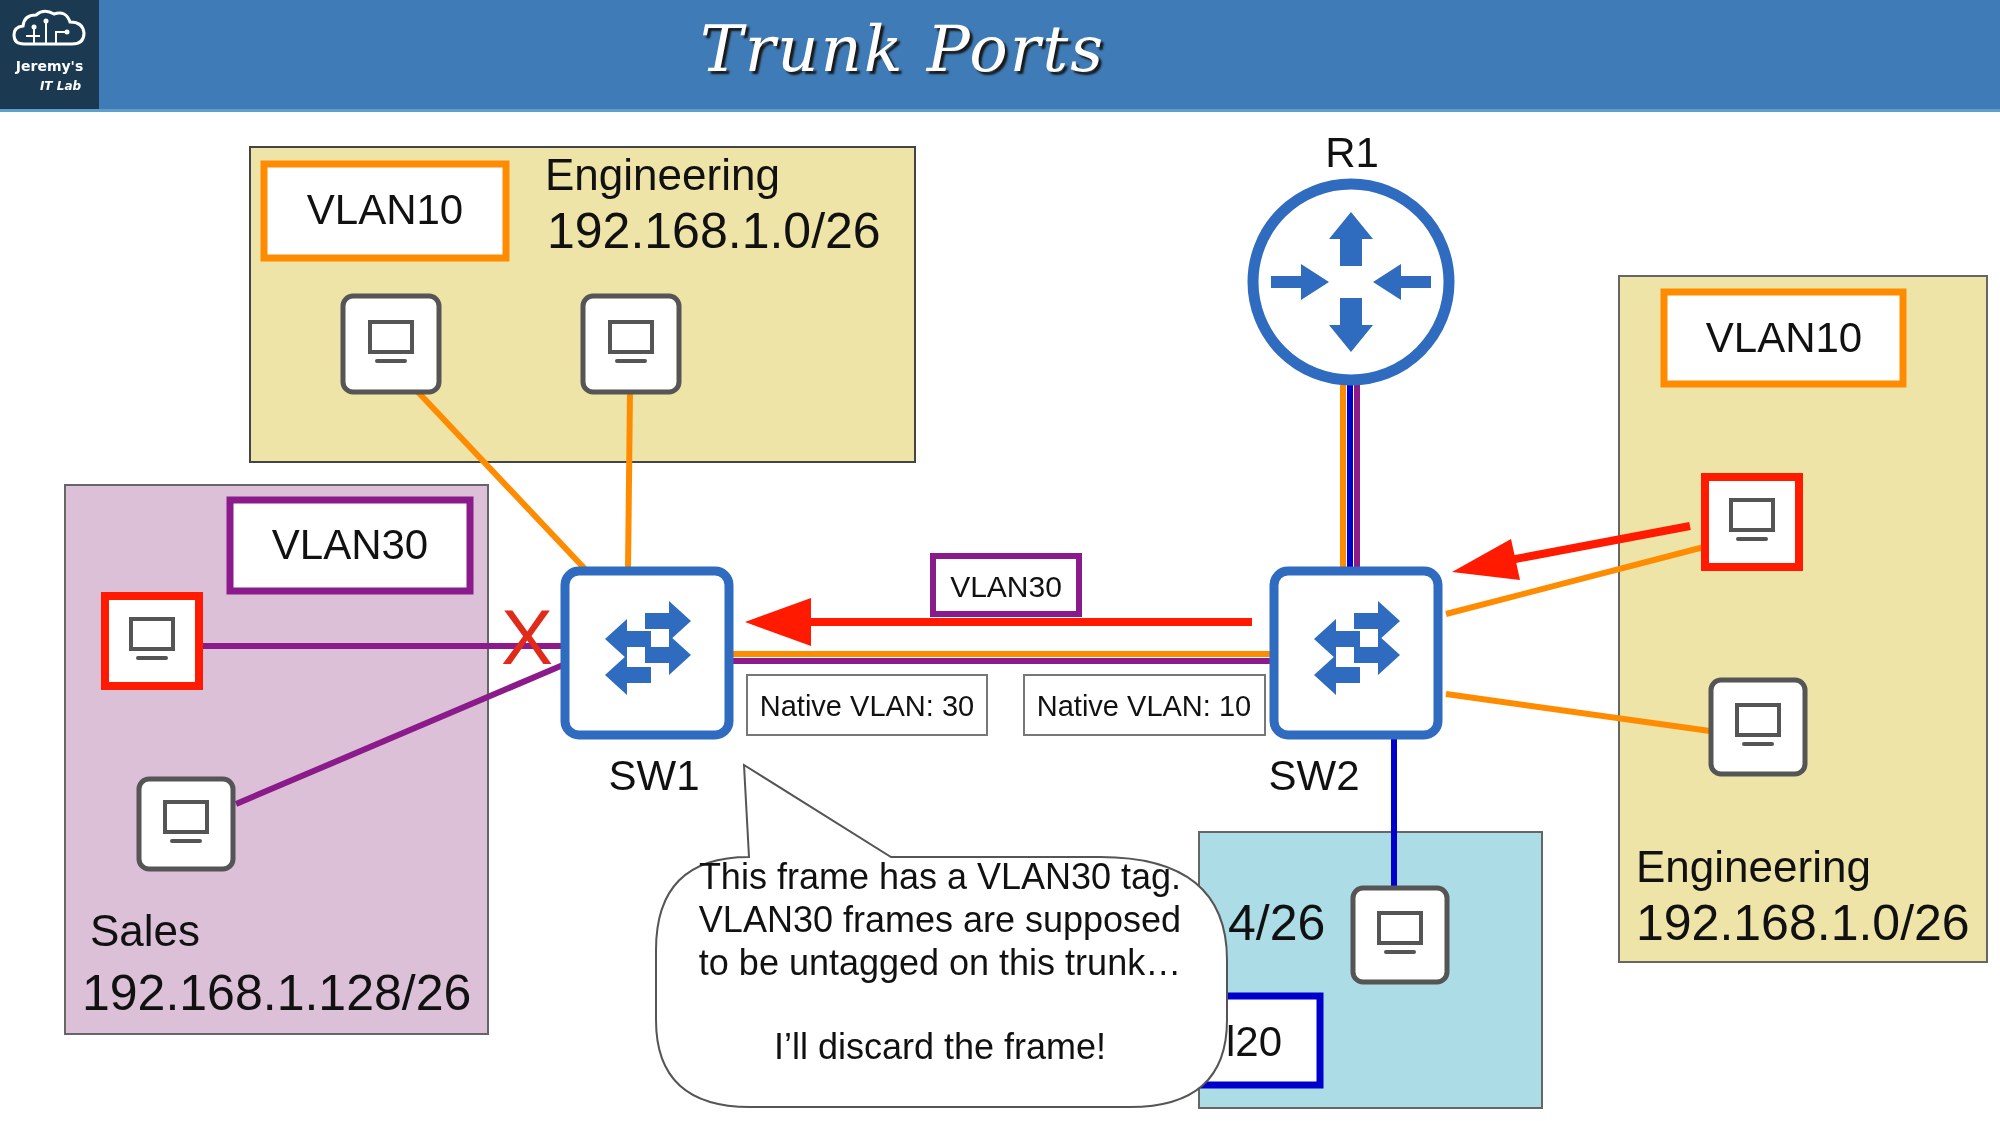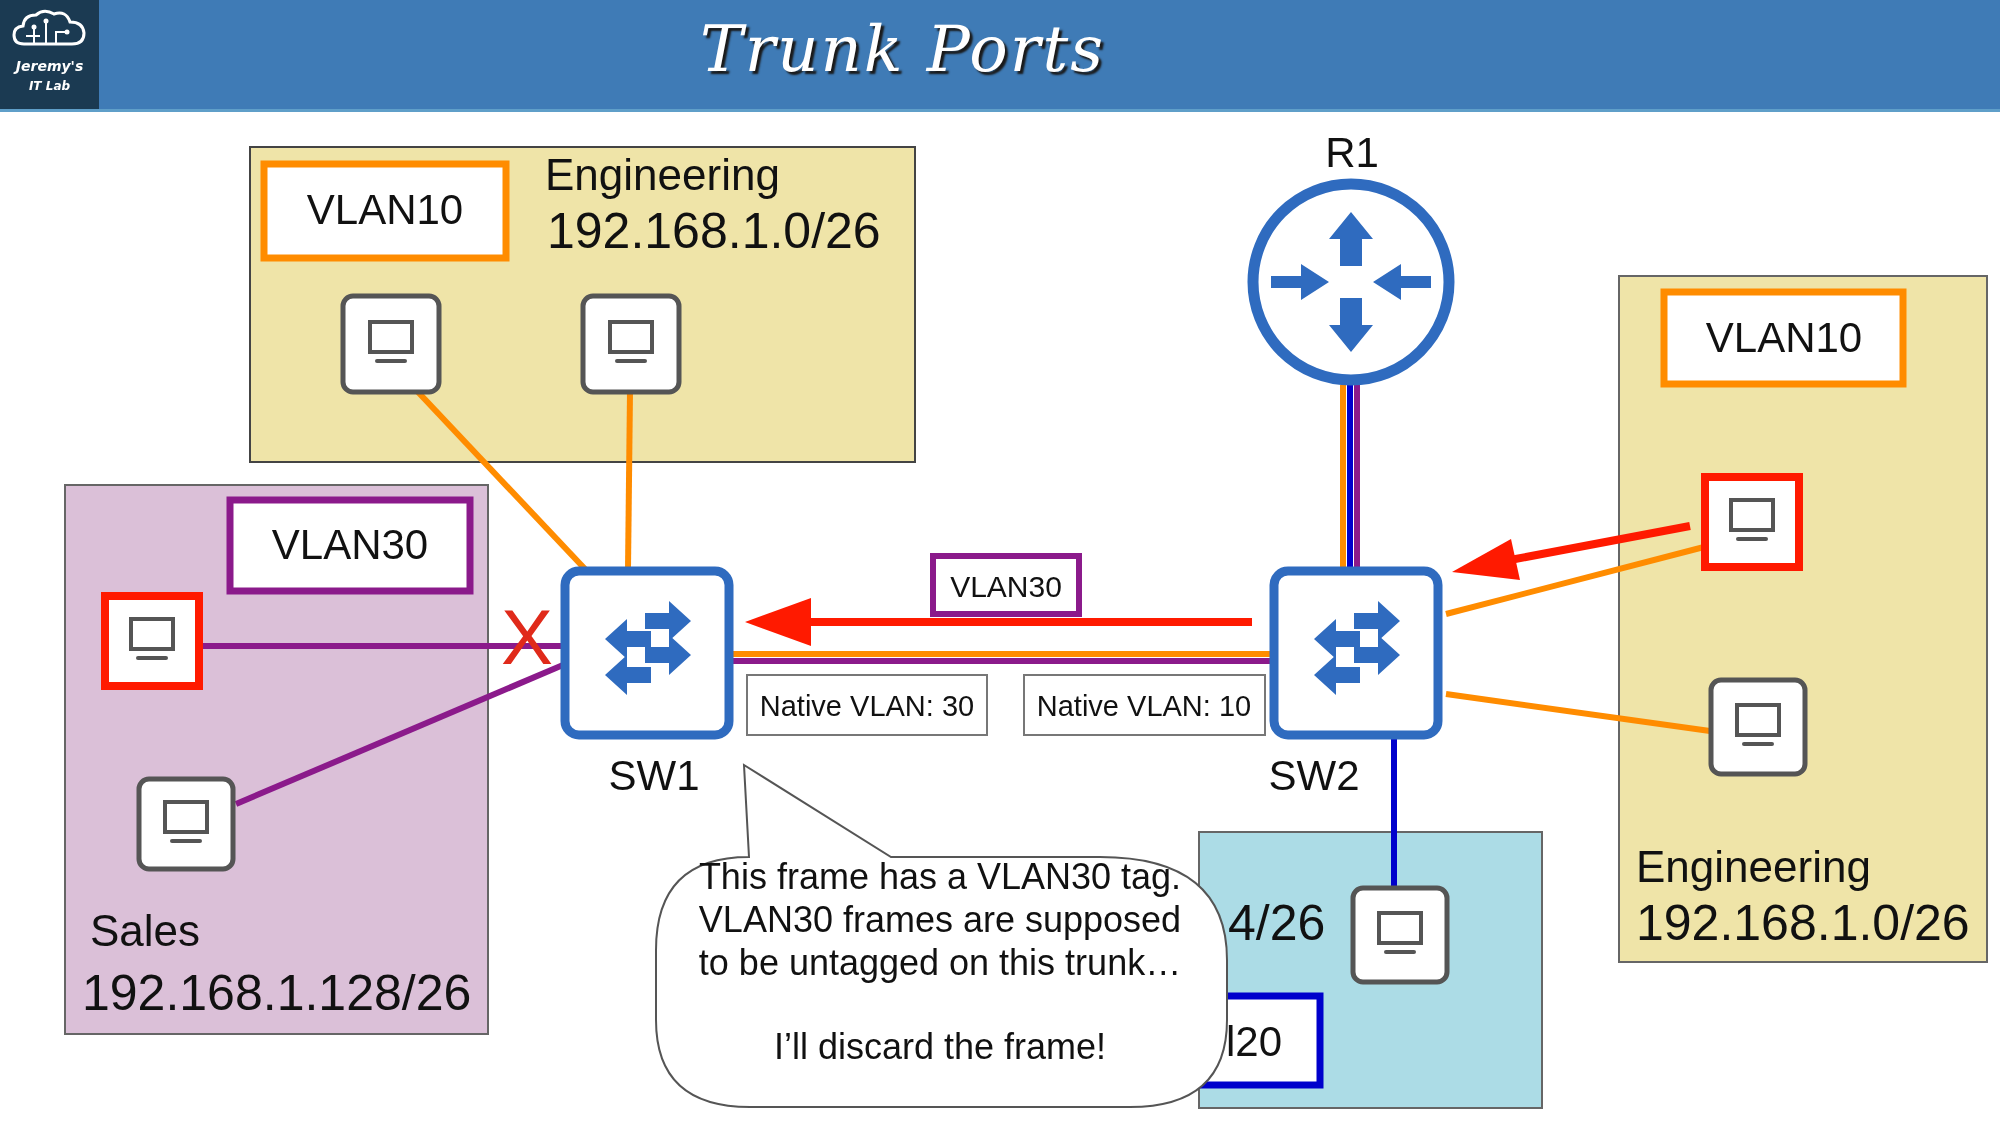--- a/index.html
+++ b/index.html
@@ -1,20 +1,20 @@
 <!DOCTYPE html>
 <html><head>
 <meta charset="utf-8">
 <style>
   html, body { margin: 0; padding: 0; background: #ffffff; }
   #stage { position: relative; width: 2000px; height: 1121px; overflow: hidden; background: #ffffff; font-family: "Liberation Sans", sans-serif; }
   #header { position: absolute; left: 0; top: 0; width: 2000px; height: 109px; background: #3f7bb6; border-bottom: 3px solid #5f9fc9; }
   #logo { position: absolute; left: 0; top: 0; width: 99px; height: 109px; background: #1b3a52; color: #fff; text-align: center; }
-  #logo .t1 { position: absolute; left: 0; width: 99px; top: 58px; font-family: "DejaVu Sans", sans-serif; font-style: italic; font-size: 14px; font-weight: bold; }
-  #logo .t2 { position: absolute; left: 0; width: 99px; top: 79px; font-family: "DejaVu Sans", sans-serif; font-style: italic; font-size: 12px; font-weight: bold; }
+  #logo .t1 { position: absolute; left: 0; width: 99px; top: 58px; font-family: "DejaVu Sans", sans-serif; font-size: 14px; font-weight: bold; }
+  #logo .t2 { position: absolute; left: 0; width: 99px; top: 79px; font-family: "DejaVu Sans", sans-serif; font-style: italic; font-size: 12px; font-weight: bold; padding-left: 11px; }
   #title { position: absolute; left: 700px; top: 12px; width: 600px; text-align: left; font-family: "DejaVu Serif", serif; font-style: italic; font-size: 64px; color: #ffffff; text-shadow: 3px 3px 2px #1a1a1a; letter-spacing: 2px; }
   svg#diagram { position: absolute; left: 0; top: 0; }
   .lbl { font-family: "Liberation Sans", sans-serif; fill: #111; }
 </style>
 </head>
 <body>
 
 <div id="stage">
 
   <div id="header">

